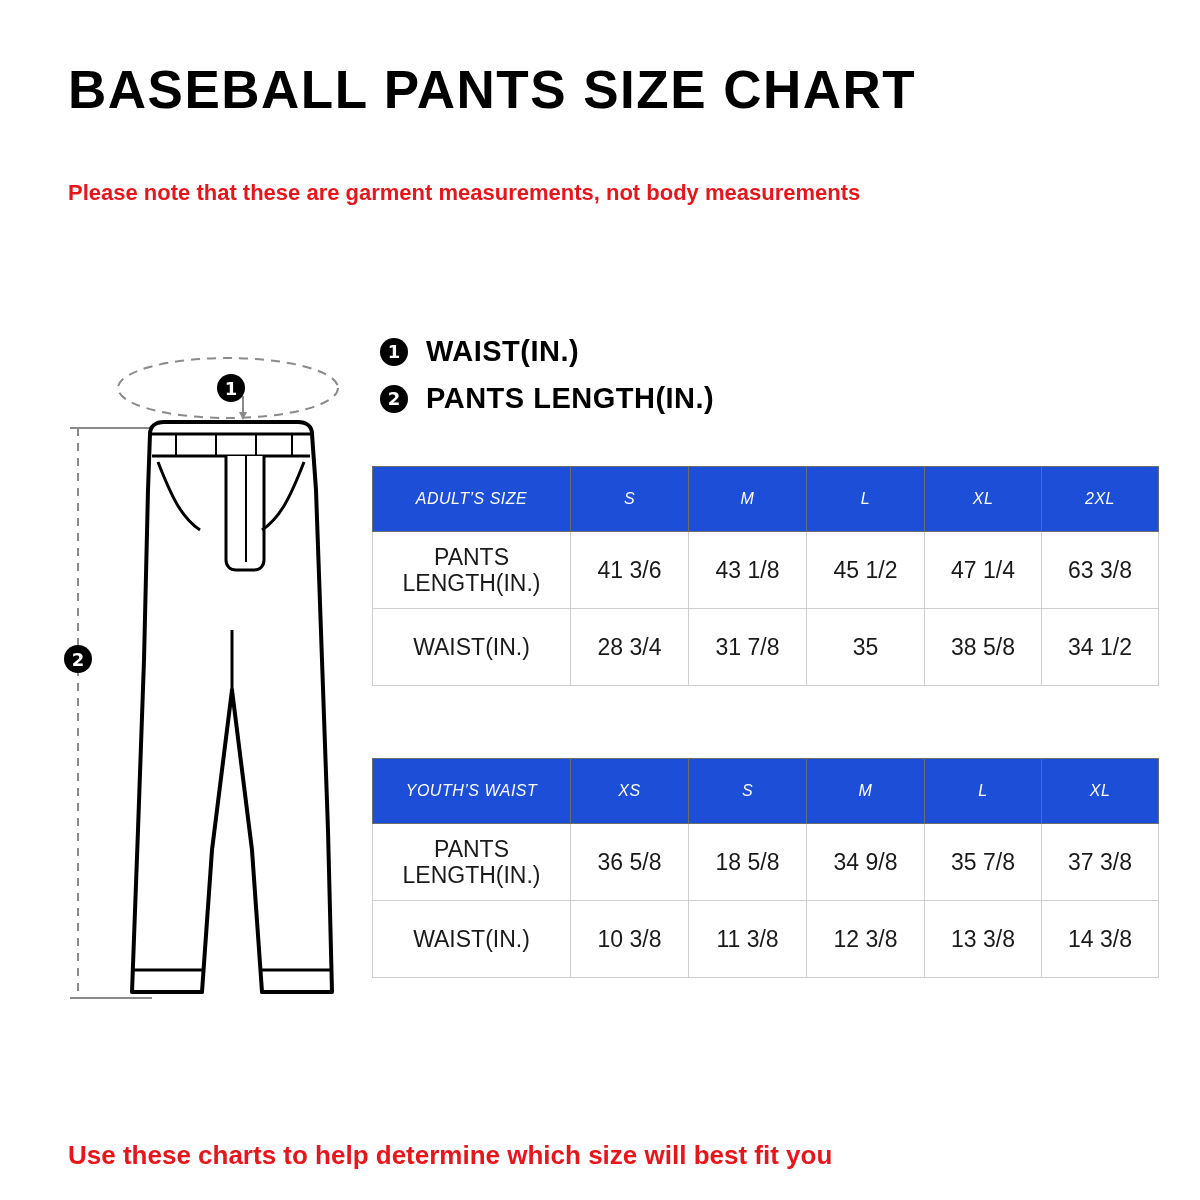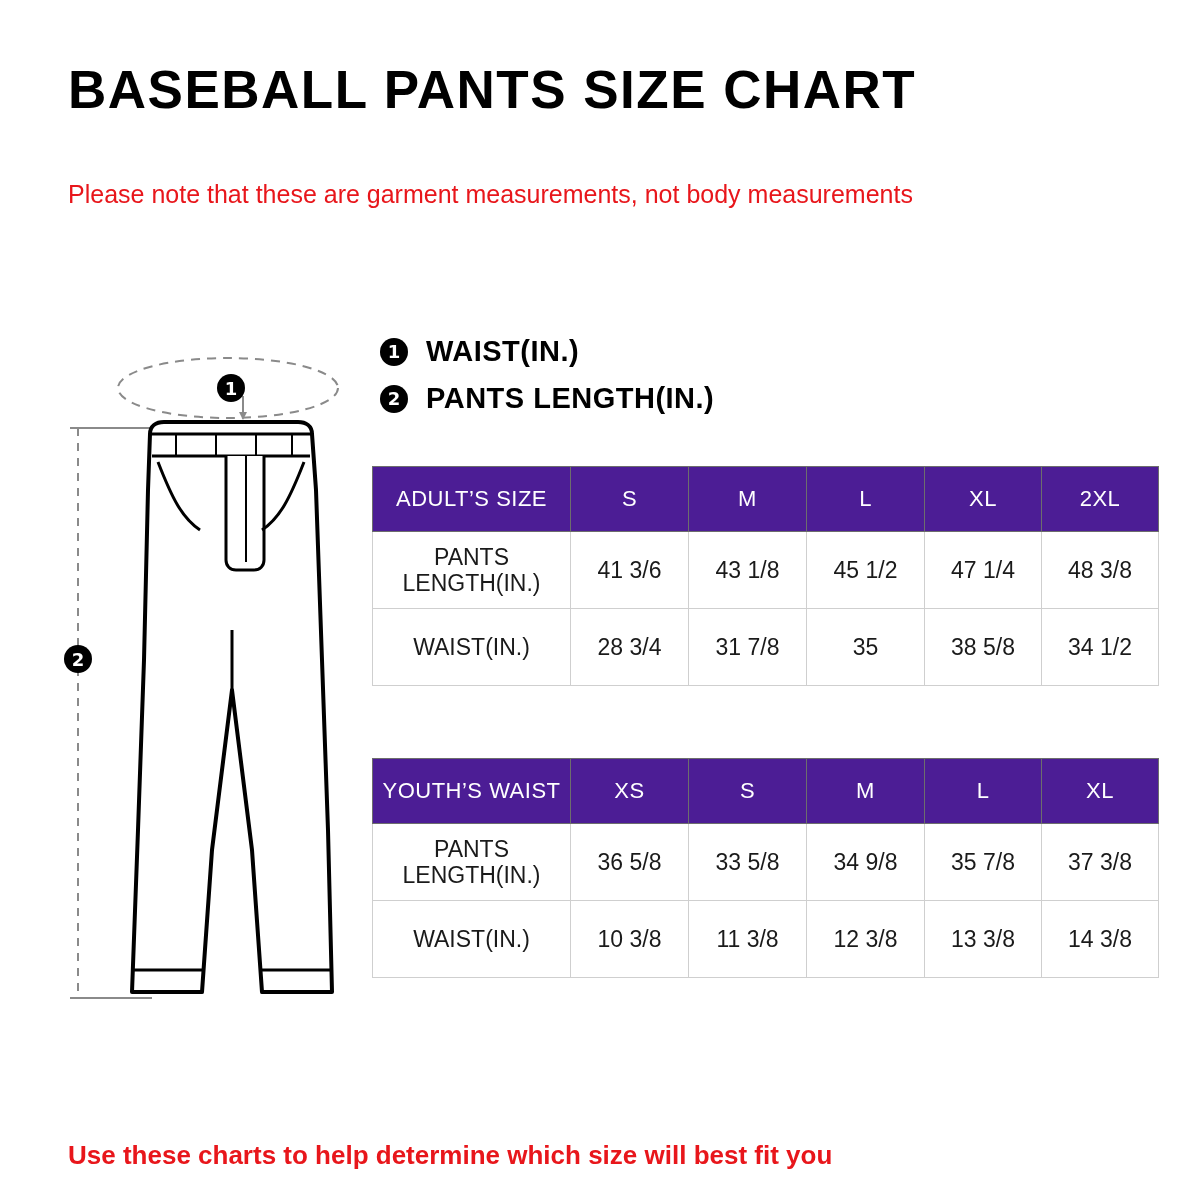--- a/index.html
+++ b/index.html
@@ -26,22 +26,22 @@
     letter-spacing: 1.5px;
     line-height: 1.05;
     white-space: nowrap;
   }
   .note {
     position: absolute;
     left: 68px;
     top: 178px;
     width: 950px;
     color: #e8161b;
-    font-size: 25px;
-    font-weight: normal;
+    font-size: 22px;
+    font-weight: bold;
     line-height: 1.32;
   }
   .footer-note {
     position: absolute;
     left: 68px;
     top: 1139px;
     width: 1070px;
     color: #e8161b;
     font-size: 26px;
     font-weight: bold;
@@ -112,26 +112,27 @@
     border: 1px solid #cfcfcf;
     text-align: center;
     vertical-align: middle;
     font-size: 23px;
     font-weight: normal;
     color: #1a1a1a;
     padding: 0;
     font-family: "Liberation Sans", sans-serif;
   }
   table.size-table thead th {
-    background: #4c1d95;
+    background: #1d4ed8;
     color: #ffffff;
     border-color: #6d6d6d;
     height: 64px;
-    font-size: 22px;
+    font-size: 16px;
     letter-spacing: 0.5px;
+    font-style: italic;
   }
   table.size-table thead th.corner {
     font-weight: normal;
     line-height: 1.15;
   }
   table.size-table tbody td {
     height: 76px;
   }
   table.size-table tbody td.rowhead {
     line-height: 1.15;
@@ -211,21 +212,21 @@
       <th>2XL</th>
     </tr>
   </thead>
   <tbody>
     <tr>
       <td class="rowhead">PANTS LENGTH(IN.)</td>
       <td>41 3/6</td>
       <td>43 1/8</td>
       <td>45 1/2</td>
       <td>47 1/4</td>
-      <td>48 3/8</td>
+      <td>63 3/8</td>
     </tr>
     <tr>
       <td class="rowhead">WAIST(IN.)</td>
       <td>28 3/4</td>
       <td>31 7/8</td>
       <td>35</td>
       <td>38 5/8</td>
       <td>34 1/2</td>
     </tr>
   </tbody>
@@ -247,21 +248,21 @@
       <th>S</th>
       <th>M</th>
       <th>L</th>
       <th>XL</th>
     </tr>
   </thead>
   <tbody>
     <tr>
       <td class="rowhead">PANTS LENGTH(IN.)</td>
       <td>36 5/8</td>
-      <td>33 5/8</td>
+      <td>18 5/8</td>
       <td>34  9/8</td>
       <td>35 7/8</td>
       <td>37 3/8</td>
     </tr>
     <tr>
       <td class="rowhead">WAIST(IN.)</td>
       <td>10 3/8</td>
       <td>11 3/8</td>
       <td>12 3/8</td>
       <td>13 3/8</td>

